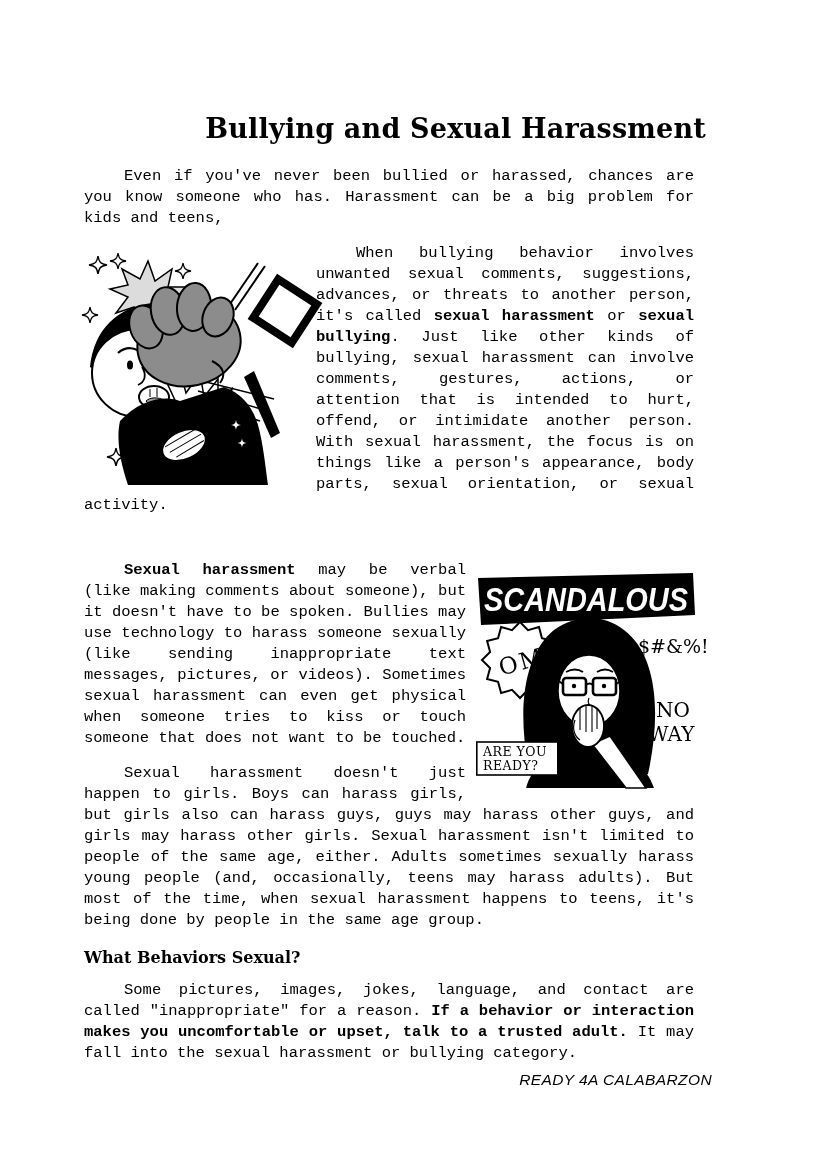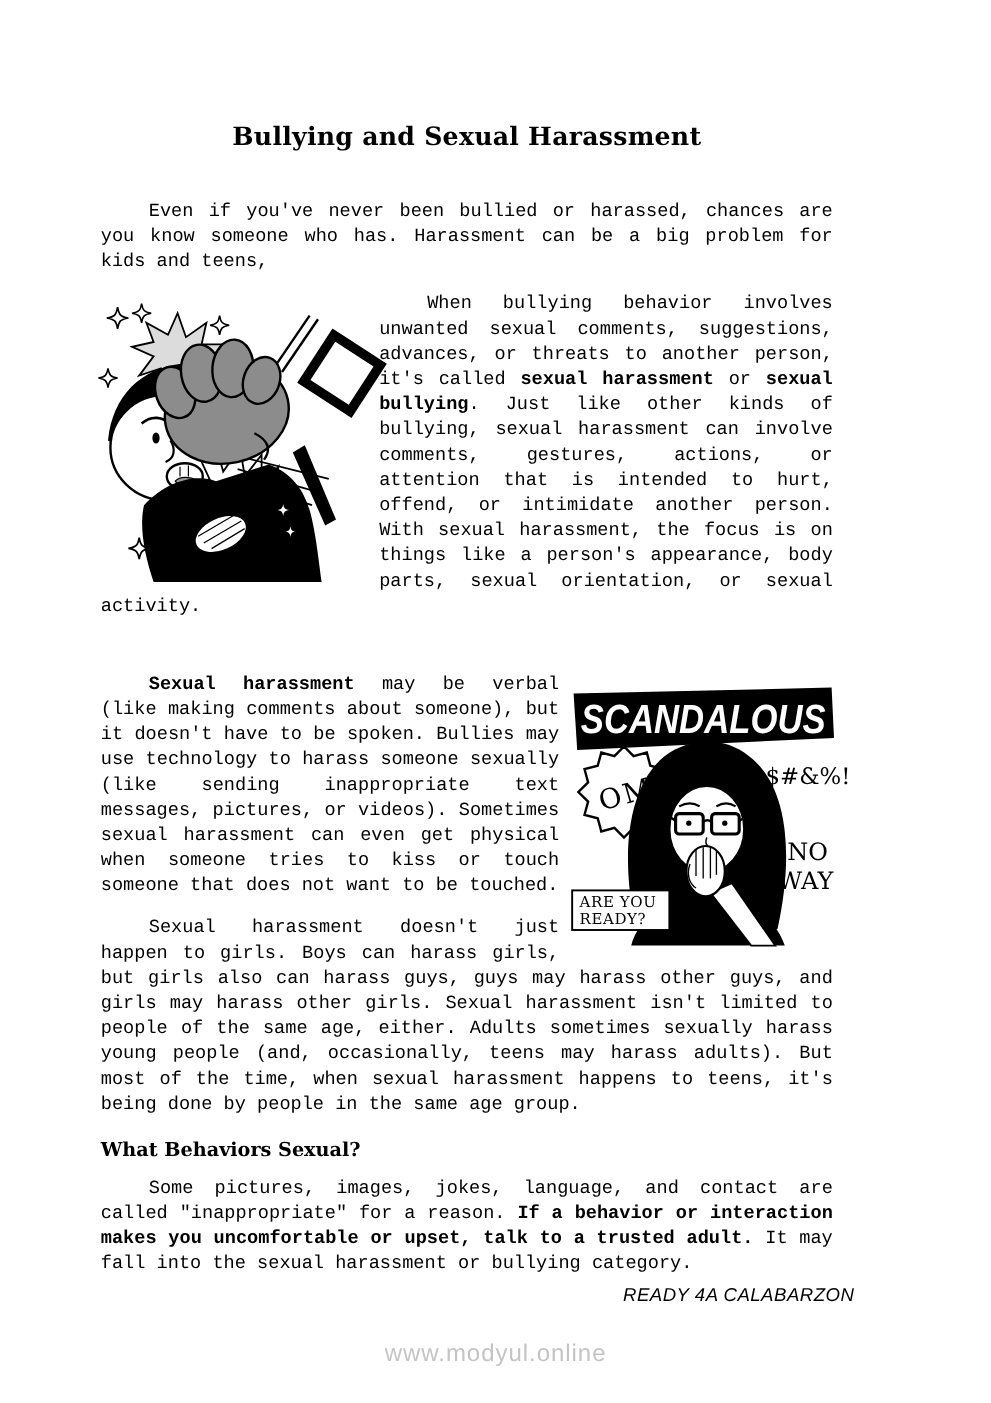--- a/index.html
+++ b/index.html
@@ -1,19 +1,19 @@
 <!DOCTYPE html>
 <html><head>
 <meta charset="utf-8">
 <style>
   html,body{margin:0;padding:0;background:#ffffff;}
   .page{position:relative;width:826px;height:1169px;background:#ffffff;color:#000;
         font-family:"DejaVu Serif", serif;overflow:hidden;}
-  .doc-title{position:absolute;top:101px;left:84px;width:610px;margin:0;
-             text-align:center;font-size:21px;font-weight:bold;letter-spacing:.2px;}
+  .doc-title{position:absolute;top:101px;left:84px;width:610px;margin:12px;
+             text-align:right;font-size:27px;font-weight:bold;letter-spacing:.2px;}
   .content{position:absolute;top:166px;left:84px;width:610px;
            font-size:15.5px;line-height:21px;text-align:justify;}
   .content p{margin:0;}
   .indent{text-indent:40px;font-family:Liberation Mono, monospace;}
   .mt{margin-top:14px !important;}
   .flow2{margin-top:44px;}
   .illus{position:relative;}
   .illus1{float:left;width:226px;height:232px;margin:6px 6px 8px 0;}
   .illus1 svg{position:absolute;left:0;top:0;overflow:visible;}
   .illus2{float:right;width:218px;height:218px;margin:10px 0 16px 10px;}
@@ -170,15 +170,14 @@
 
     <h2 class="subhead">What Behaviors Sexual?</h2>
 
     <p class="indent p5">
       <span>Some pictures, images, jokes, language, and contact are called "inappropriate" for a reason. </span><b>If a behavior or interaction makes you uncomfortable or upset, talk to a trusted adult.</b><span> It may fall into the sexual harassment or bullying category.</span>
     </p>
 
   </div>
 
   <div class="imprint">READY 4A CALABARZON</div>
-  <div class="watermark">www.modyul.online</div>
 
 </div>
 
 </body></html>

